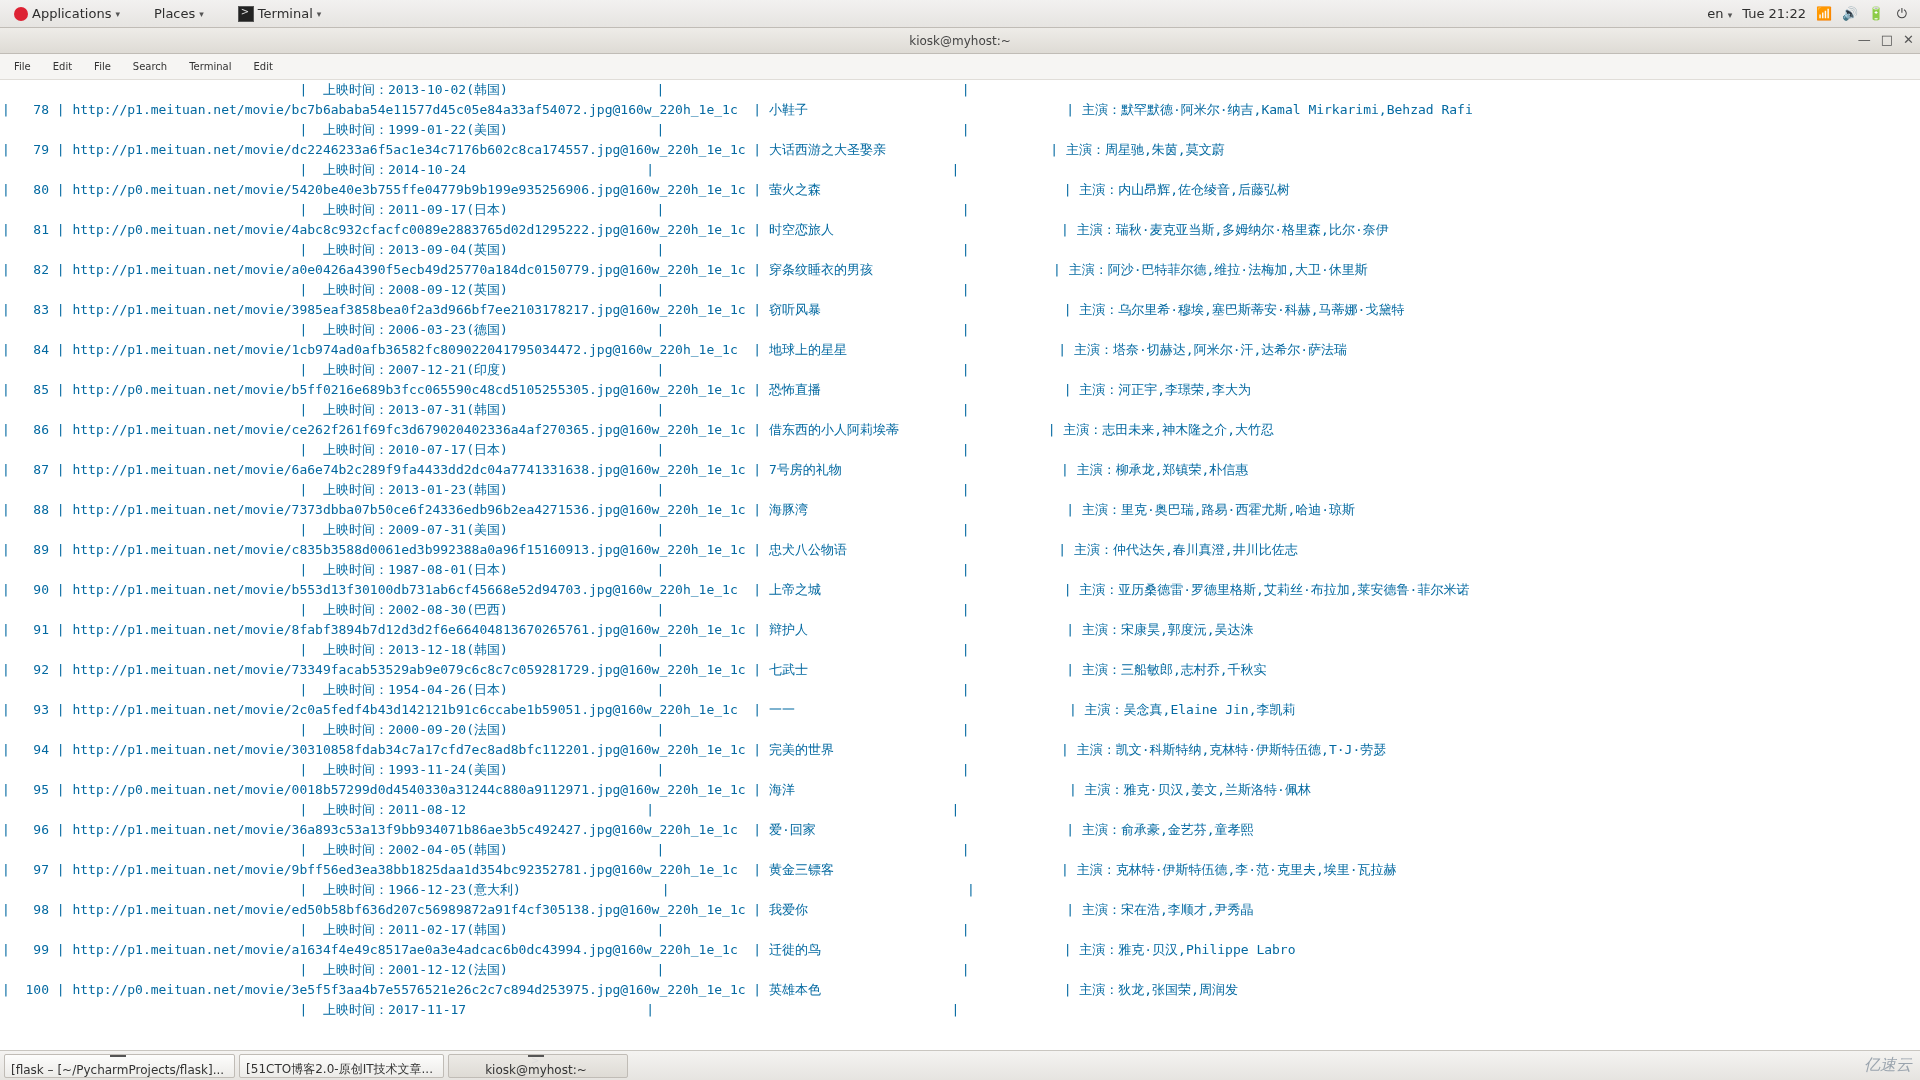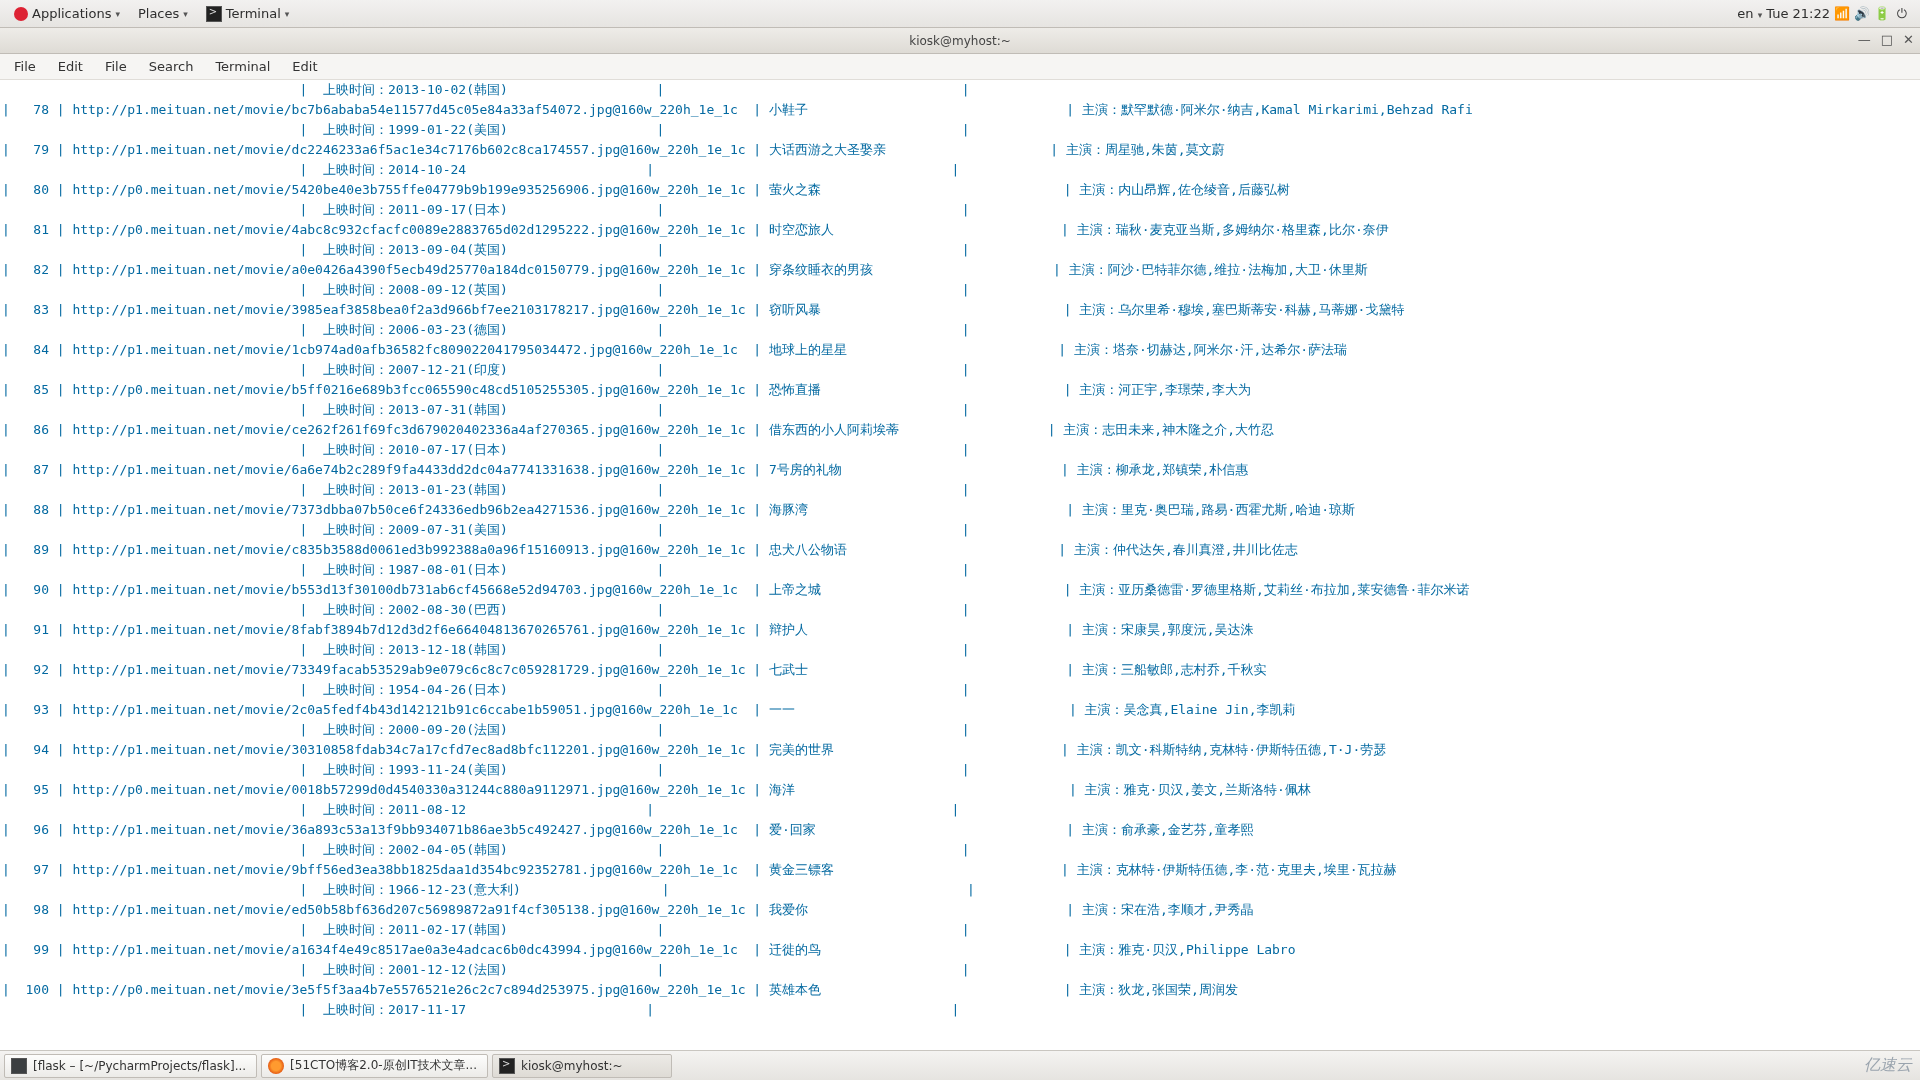--- a/index.html
+++ b/index.html
@@ -16,30 +16,30 @@
 .top-panel {
   height: 28px;
   background: linear-gradient(to bottom, #f2f1f0, #e6e4e1);
   border-bottom: 1px solid #c0bcb6;
   display: flex;
   align-items: center;
   padding: 0 6px;
   font-size: 13px;
   color: #2e2e2e;
 }
-.top-panel .left { display: flex; align-items: center; gap: 2px; justify-content: flex-end; }
+.top-panel .left { display: flex; align-items: center; gap: 18px; justify-content: flex-end; }
 .top-panel .menu-item {
   padding: 4px 8px;
   display: flex;
   align-items: center;
   gap: 4px;
   cursor: pointer;
 }
 .top-panel .spacer { flex: 1; }
-.top-panel .right { display: flex; align-items: center; gap: 4px; padding-right: 4px; }
+.top-panel .right { display: flex; align-items: center; gap: 10px; padding-right: 4px; }
 .red-circle { width:14px; height:14px; border-radius:50%; background:#d23; display:inline-block; }
 .arrow-down { font-size: 9px; color: #555; }
 .tray-icon { width: 16px; text-align:center; color:#444; }
 .term-ico { width:16px; height:16px; background:#222; border:1px solid #555; display:inline-block; position:relative; }
 .term-ico::after{content:">";color:#ddd;position:absolute;left:2px;top:-1px;font-size:10px;}
 
 
 .window {
   position: absolute;
   left: 0; top: 28px; right: 0;
@@ -62,21 +62,21 @@
 .win-controls { position:absolute; right:6px; top:4px; display:flex; gap:10px; color:#555;}
 .win-controls span{cursor:pointer;font-size:13px;}
 .menubar {
   height: 26px;
   background: #f6f5f3;
   border-bottom: 1px solid #e0ddd8;
   display: flex;
   align-items: center;
   padding: 0 4px;
   gap: 2px;
-  font-size: 13px;
+  font-size: 10px;
   color: #333;
 }
 .menubar .m { padding: 3px 10px; cursor:pointer; }
 .terminal {
   flex: 1;
   background: #fff;
   color: #0369a1;
   font-family: "DejaVu Sans Mono","Liberation Mono",monospace;
   font-size: 13px;
   line-height: 20px;
@@ -104,20 +104,21 @@
   background: linear-gradient(to bottom,#fdfdfc,#ecebe8);
   display: flex;
   align-items: center;
   gap: 6px;
   padding: 0 10px 0 6px;
   min-width: 180px;
   max-width: 260px;
   color: #333;
   cursor: pointer;
   border-radius: 2px;
+  flex-direction: column;
 }
 .task.active{ background:linear-gradient(to bottom,#eceae6,#dedbd5); }
 .task .tico{width:16px;height:16px;display:inline-block;}
 .ff-ico{background:radial-gradient(circle,#ff9a2f 40%,#e55b12 70%);border-radius:50%;}
 .pc-ico{background:#3c3f41;border:1px solid #555;}
 .tb-logo{ position:absolute; right:8px; bottom:4px; font-size:16px; color:#9aa4ae; font-style:italic; }
 </style>
 </head>
 <body>
 

